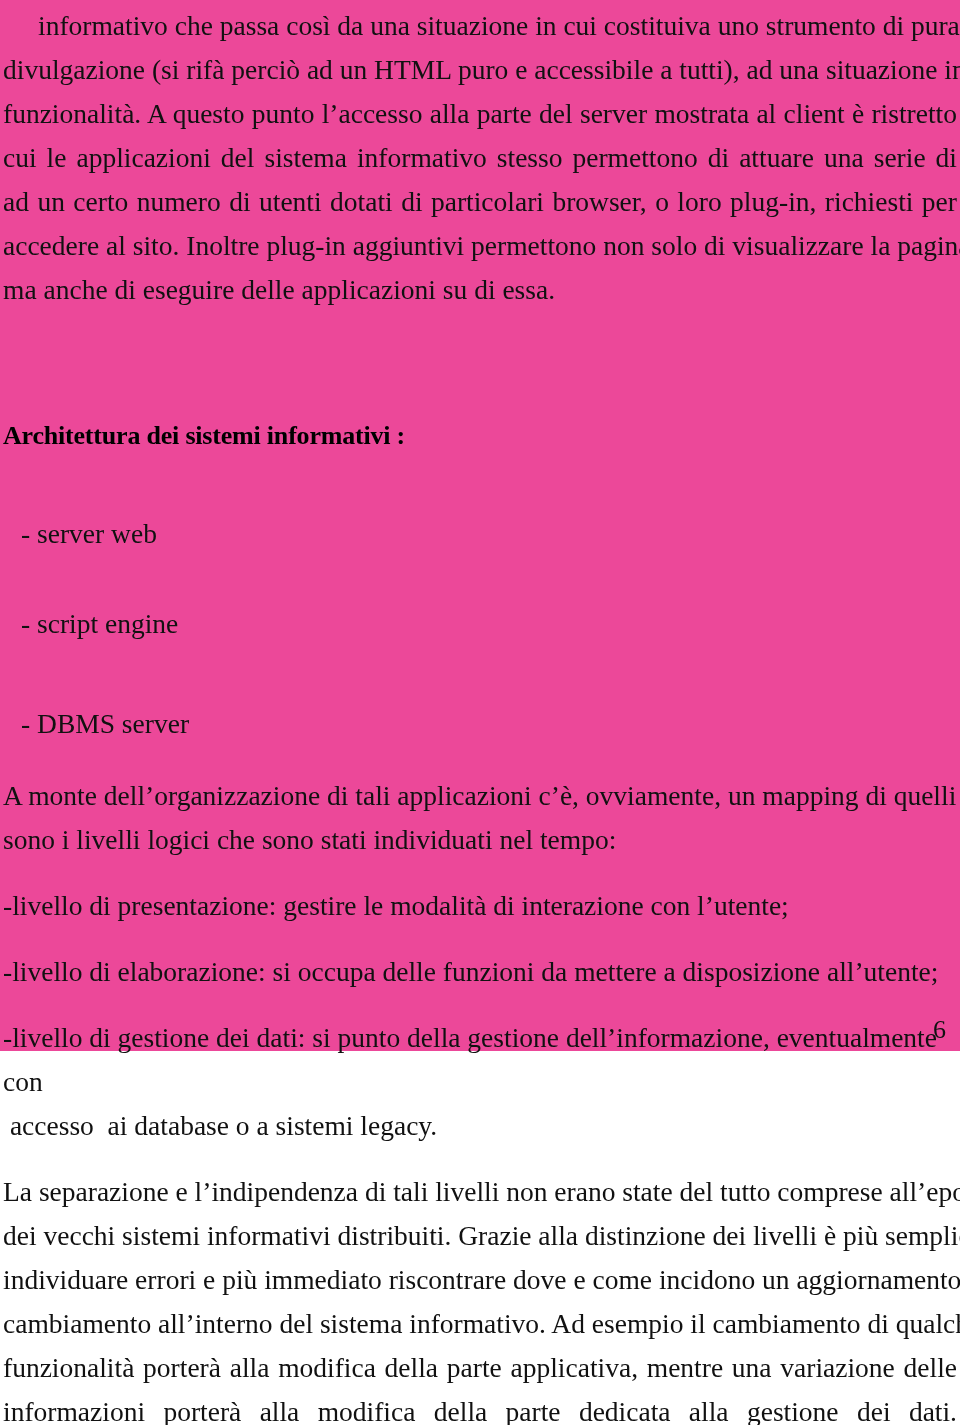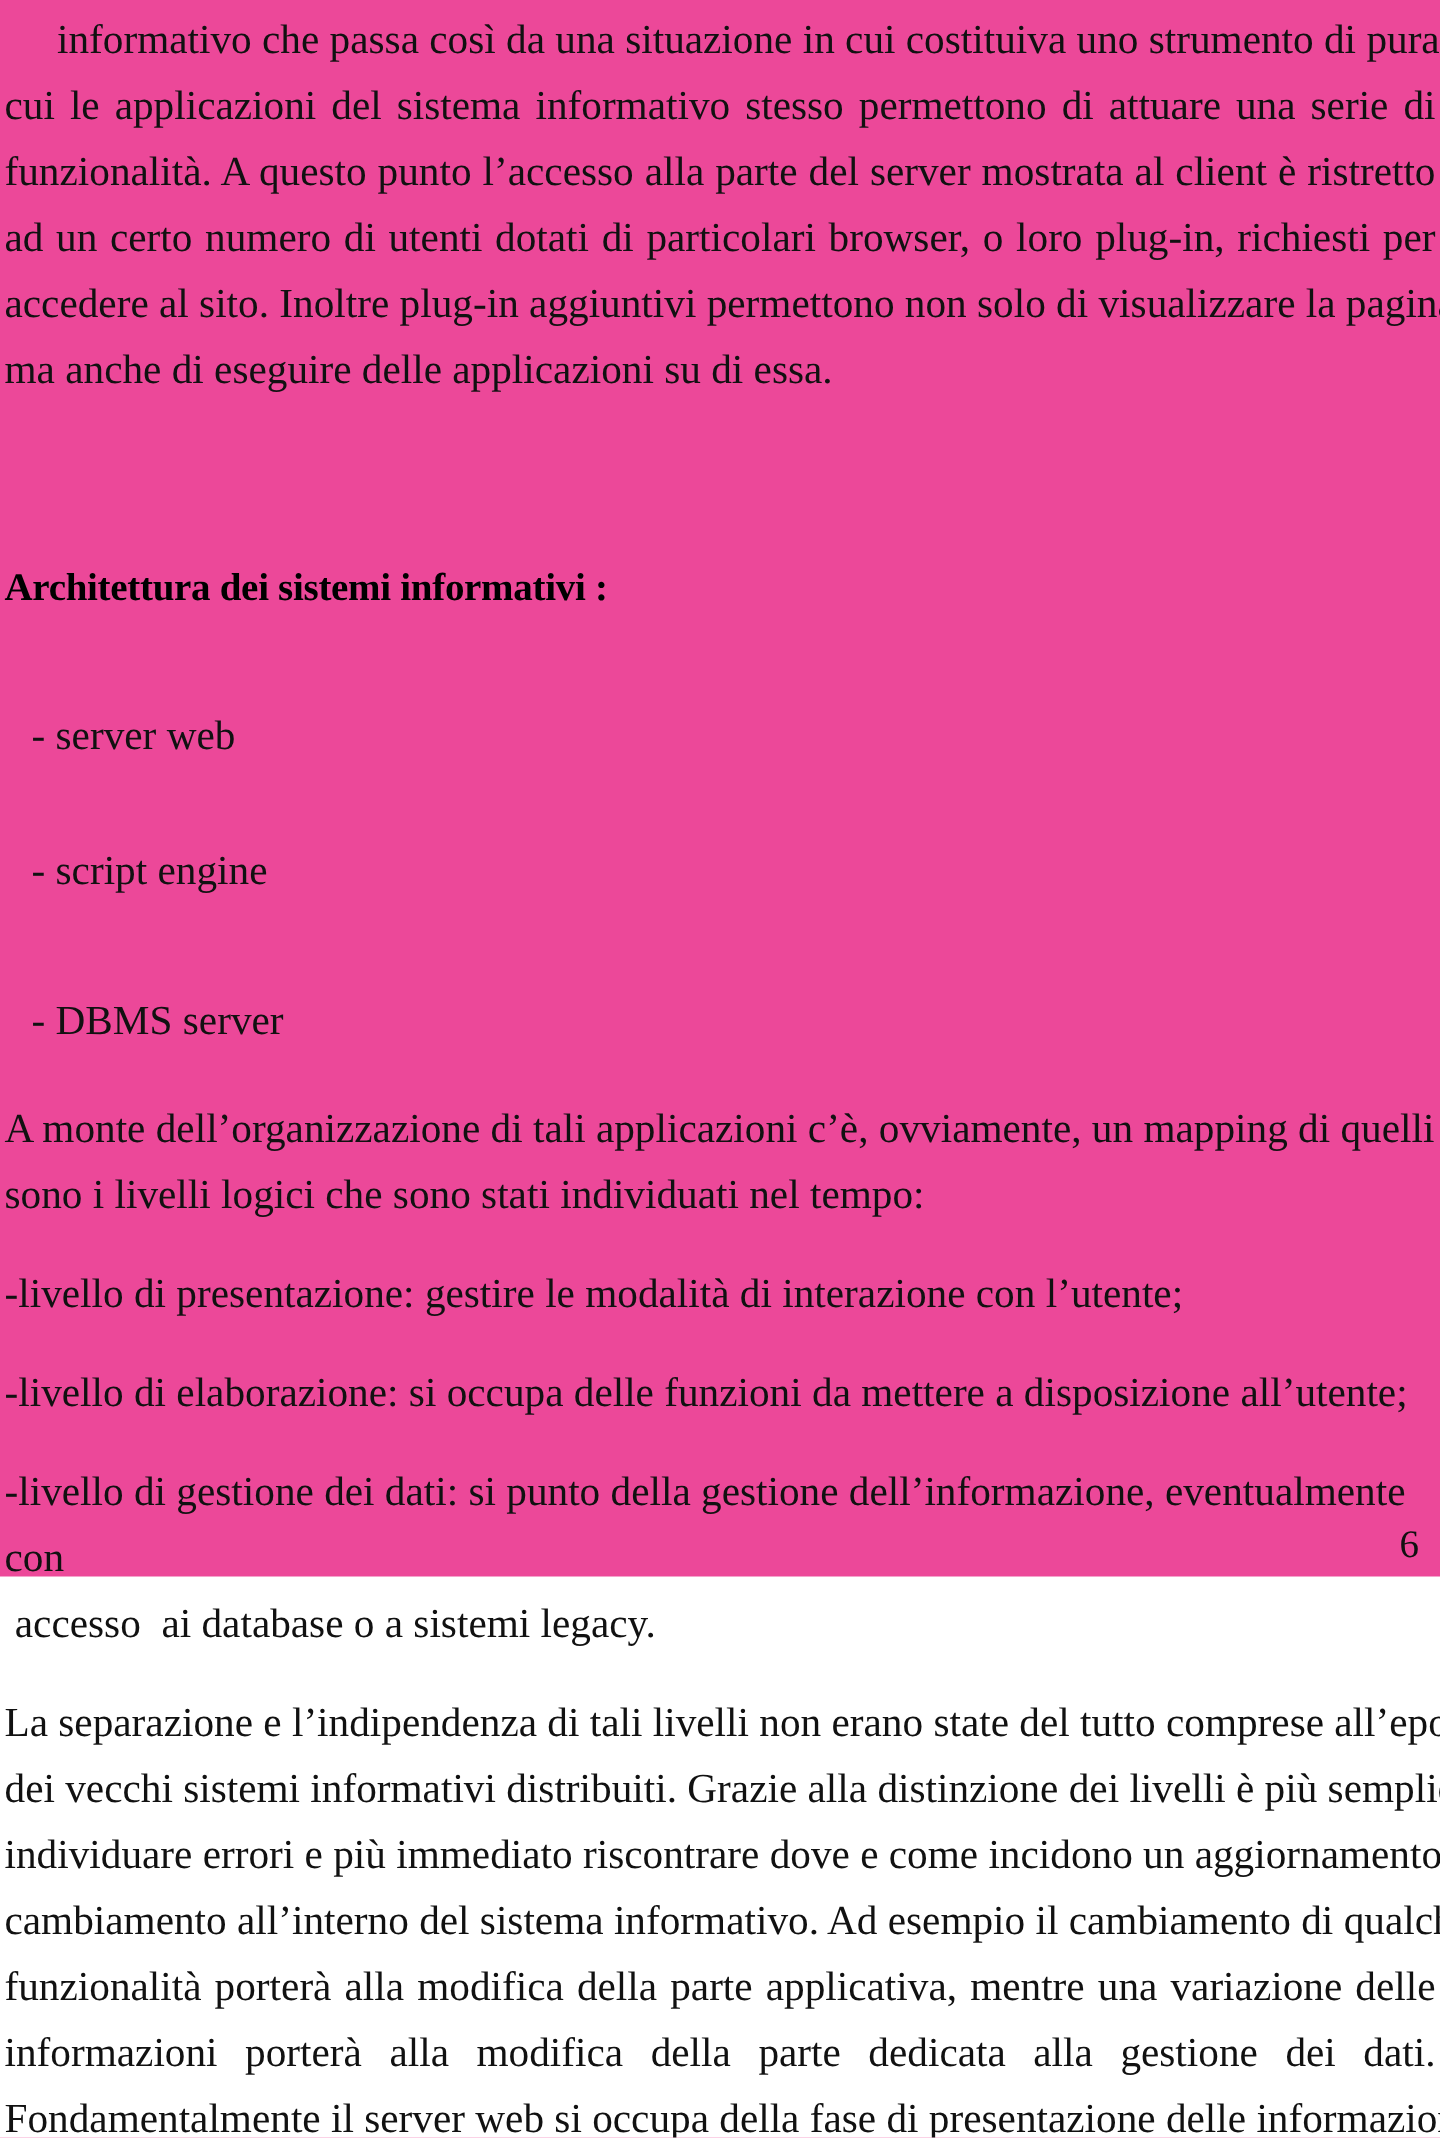--- a/index.html
+++ b/index.html
@@ -87,22 +87,23 @@
   }
 </style>
 </head>
 <body>
 
 <div class="page">
   <div class="content">
 
     <div class="para" style="padding-top:4px;">
       <span class="jline" style="padding-left:35px;">informativo che passa così da una situazione in cui costituiva uno strumento di pura</span>
+      <span class="jline">divulgazione (si rifà perciò ad un HTML puro e accessibile a tutti), ad una situazione in</span>
+      <span class="jline">funzionalità.  A questo punto l’accesso alla parte del server mostrata al client è ristretto</span>
       <span class="jline">cui le applicazioni del sistema informativo stesso permettono di attuare una serie di</span>
-      <span class="jline">funzionalità.  A questo punto l’accesso alla parte del server mostrata al client è ristretto</span>
       <span class="jline">ad un certo numero di utenti  dotati di particolari browser, o loro plug-in, richiesti per</span>
       <span class="jline">accedere al sito. Inoltre plug-in aggiuntivi permettono non solo di visualizzare la pagina,</span>
       <span class="jline flush">ma anche di eseguire delle applicazioni su di essa.</span>
     </div>
 
     <div class="spacer-lg"></div>
     <div style="height:36px;"></div>
 
     <h2 class="heading">Architettura dei sistemi informativi  :</h2>
 

